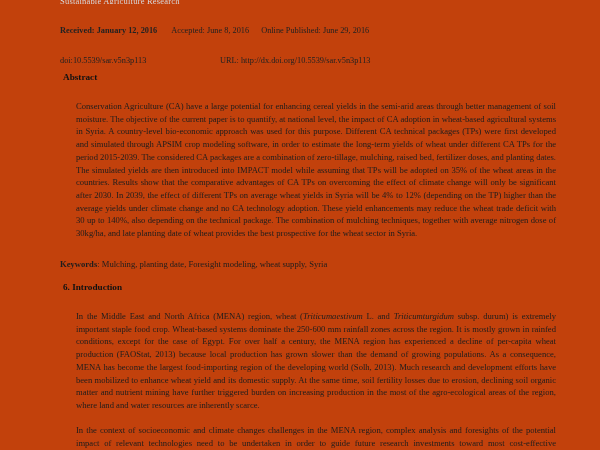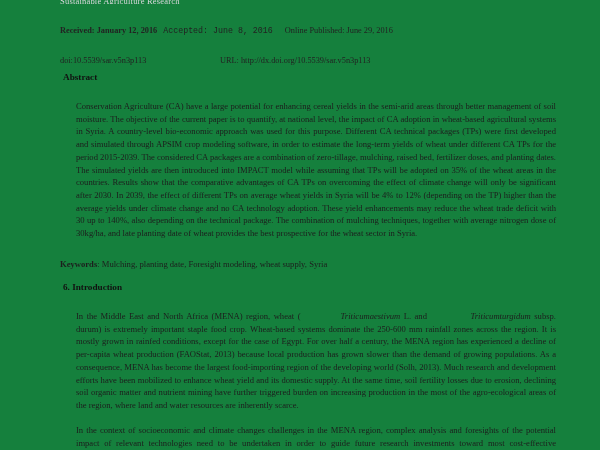--- a/index.html
+++ b/index.html
@@ -14,21 +14,21 @@
     color: #1c1c1c;
     overflow: hidden;
     position: relative;
   }
   .page {
     position: absolute;
     left: 0;
     top: 0;
     width: 600px;
     height: 450px;
-    background: #15803d;
+    background: #c2410c;
   }
   .content {
     position: absolute;
     left: 60px;
     top: 0;
     width: 480px;
   }
 
   
   .clipped-line {
@@ -49,21 +49,21 @@
     position: absolute;
     left: 0;
     top: 25px;
     width: 480px;
     font-size: 8.3px;
     line-height: 11.6px;
     color: #222;
     white-space: nowrap;
   }
   .pubdates .seg-received { display: inline-block; font-weight: bold; }
-  .pubdates .seg-accepted { display: inline-block; margin-left: 6px; font-family: Liberation Mono, monospace; }
+  .pubdates .seg-accepted { display: inline-block; margin-left: 14px; }
   .pubdates .seg-published { display: inline-block; margin-left: 12px; }
 
   .doiline {
     position: absolute;
     left: 0;
     top: 37px;
     width: 480px;
     font-size: 8.3px;
     line-height: 11.6px;
     color: #222;
@@ -100,21 +100,21 @@
     font-size: 8.6px;
     line-height: 12.7px;
     color: #1d1d1d;
   }
   .keywords .kw-label { font-weight: bold; }
 
   .intro-heading { position: absolute; left: 0; top: 278px; }
   .intro-p1 { position: absolute; left: 0; top: 294px; width: 480px; }
   .intro-p2 { position: absolute; left: 0; top: 408px; width: 480px; }
 
-  em.sp { font-style: italic; padding-left: 40px; }
+  em.sp { font-style: italic; }
 </style>
 </head>
 <body>
 
 <div class="page">
 
   <div class="clipped-line">Sustainable Agriculture Research</div>
 
   <div class="content">
 

